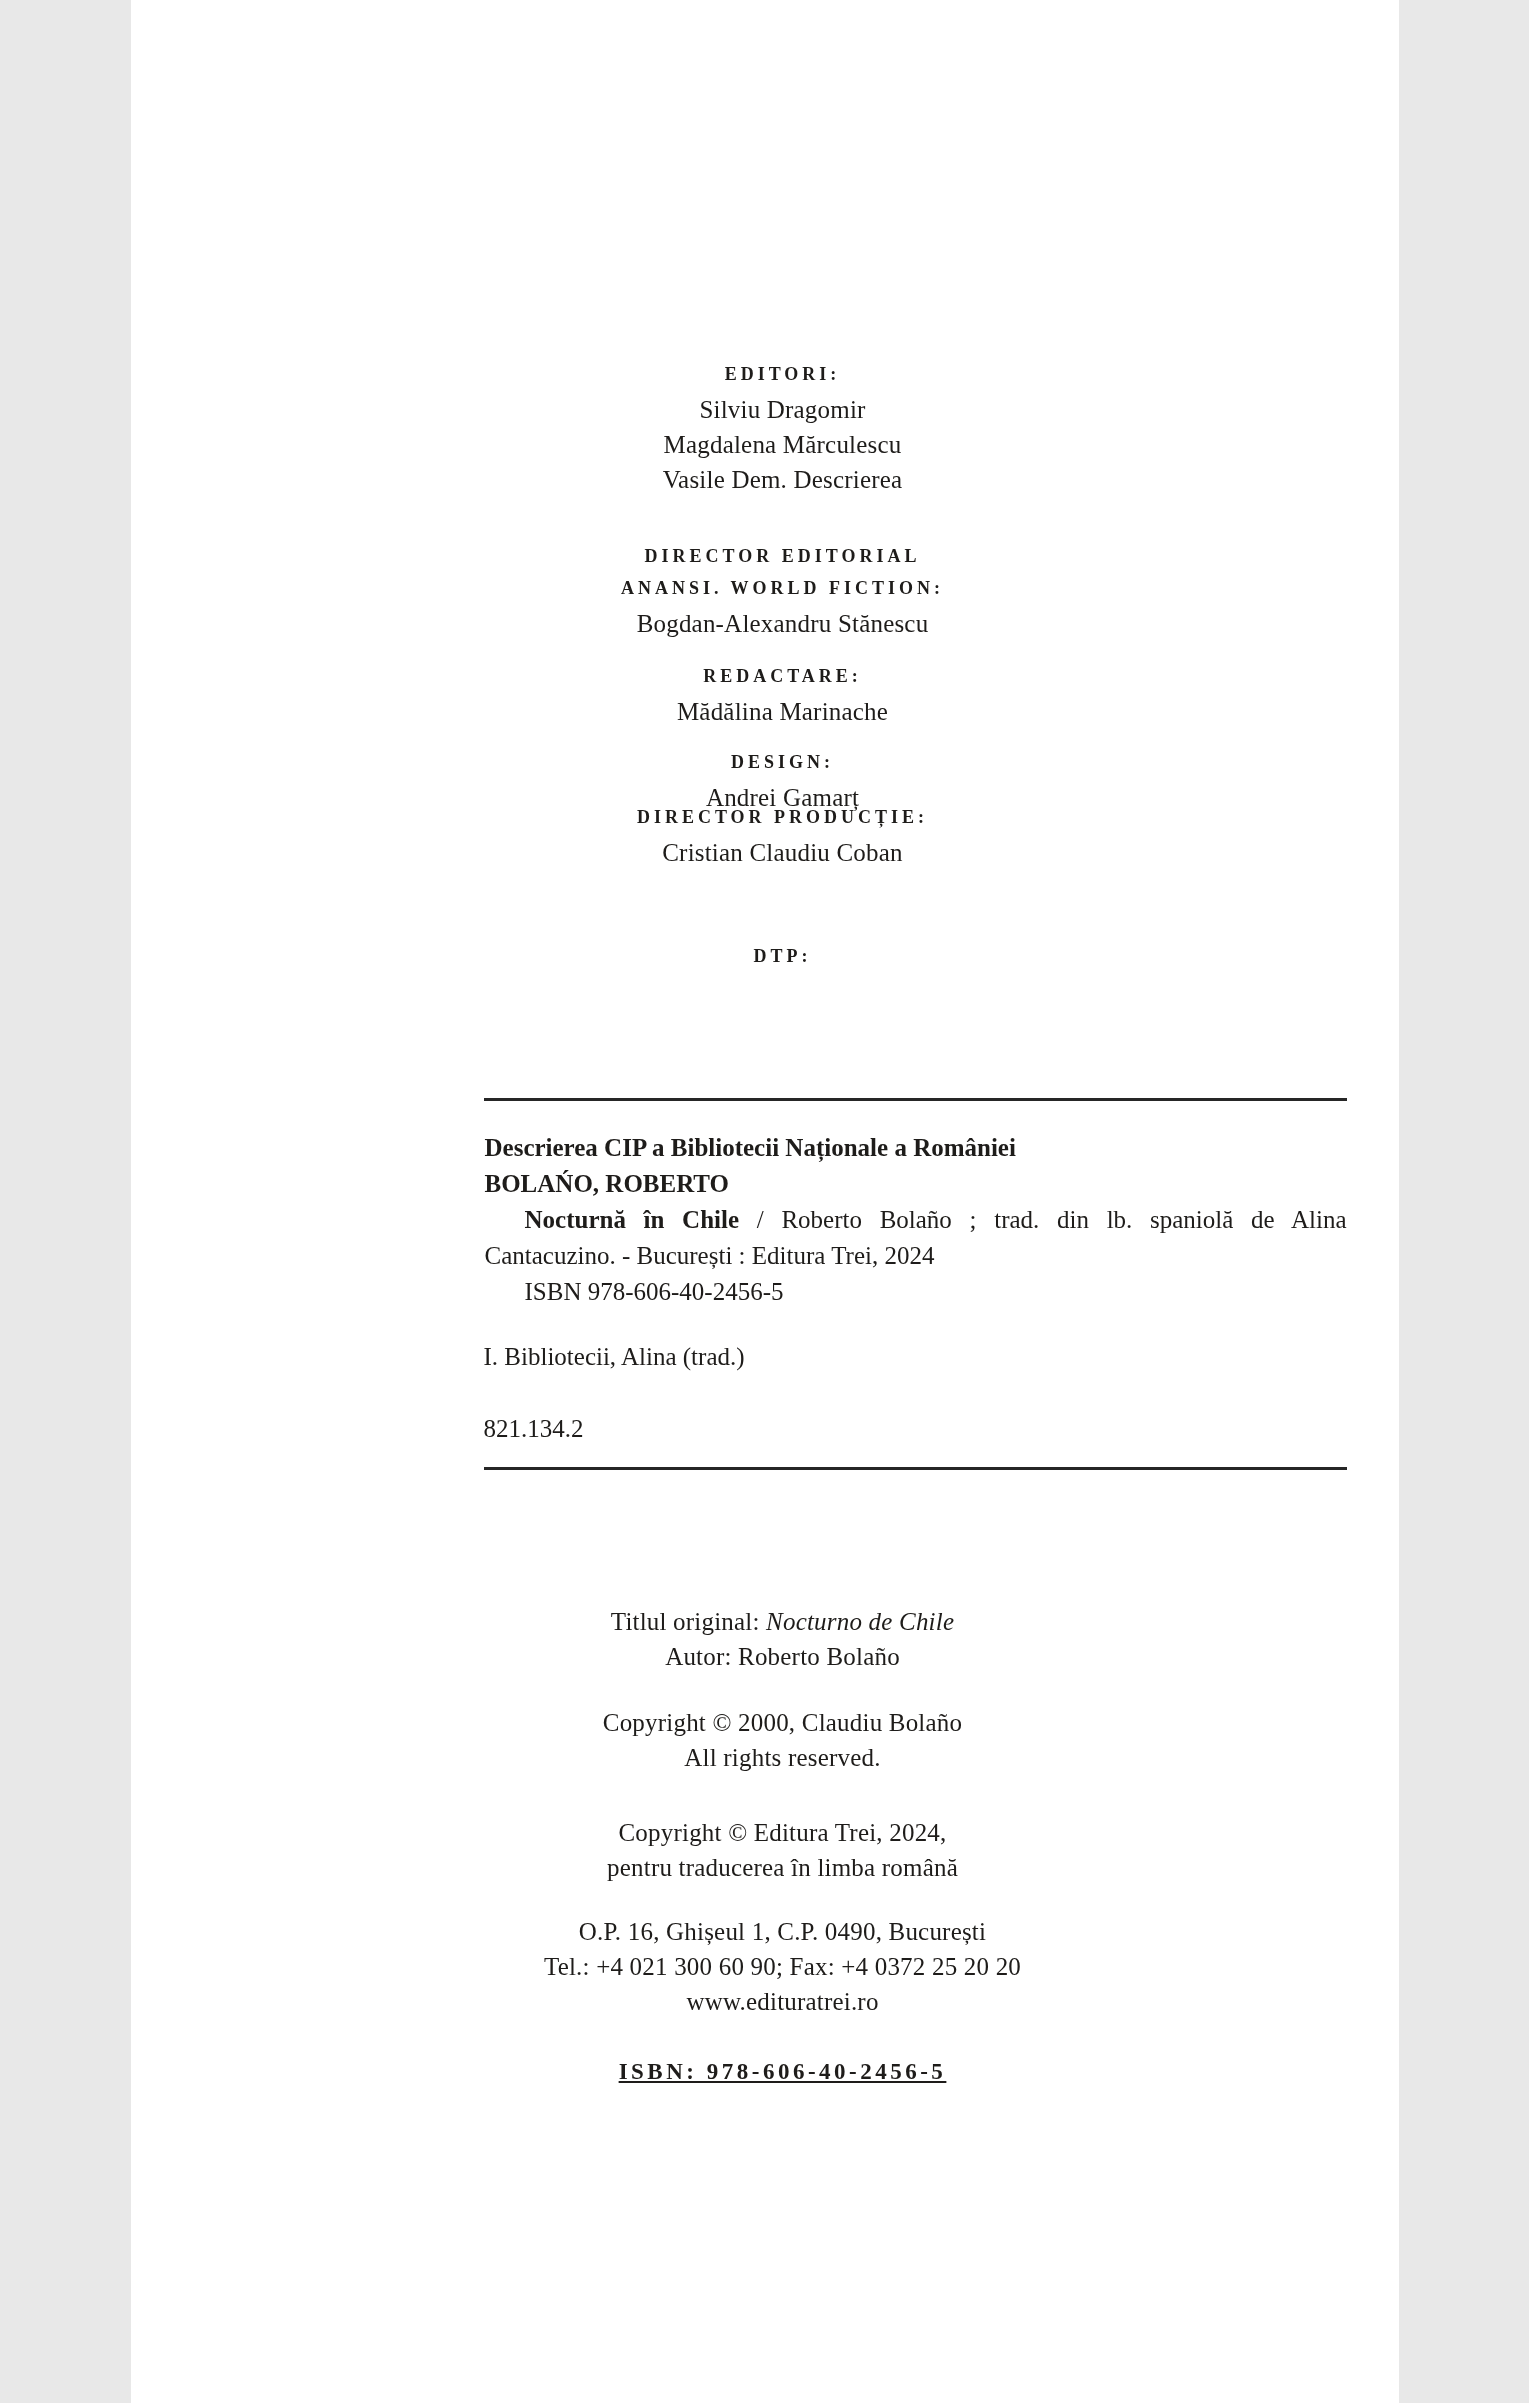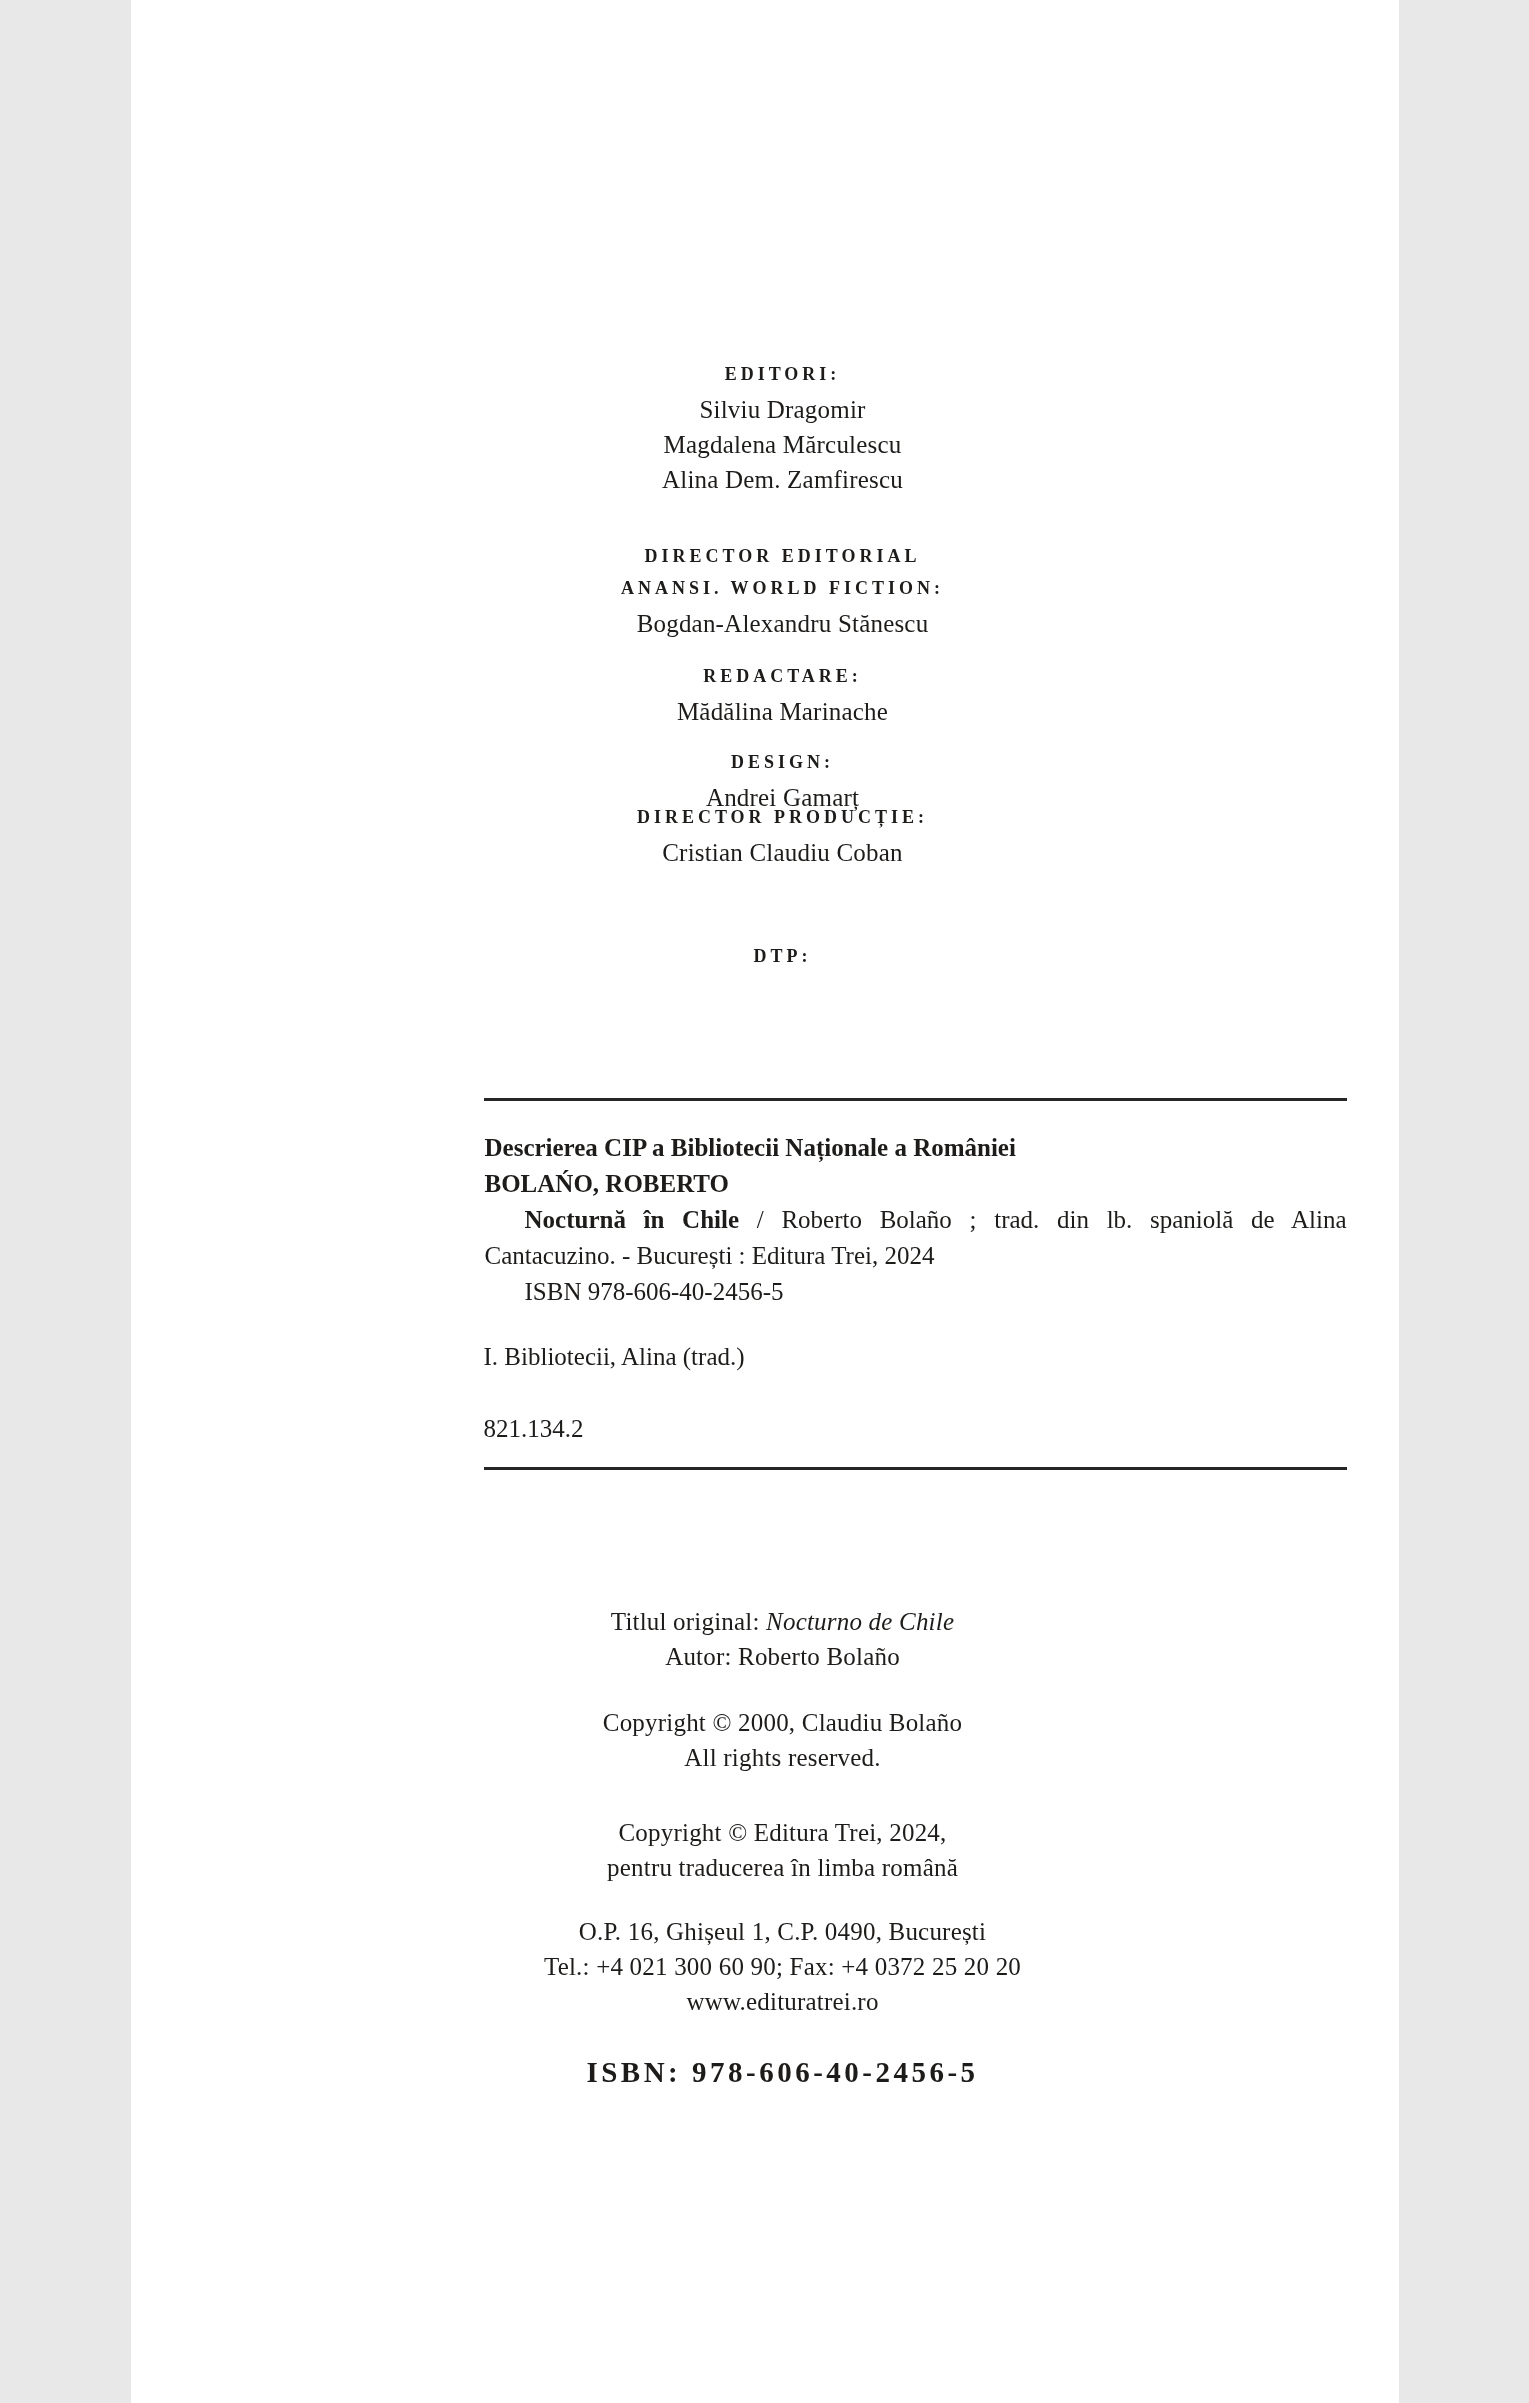--- a/index.html
+++ b/index.html
@@ -64,37 +64,38 @@
     font-size: 25px;
     line-height: 35px;
   }
   .pub-line {
     font-size: 25px;
     line-height: 35px;
     letter-spacing: 0.2px;
   }
   .italic { font-style: italic; text-align: right; }
   .isbn-final {
-    font-size: 29px;
+    font-size: 23px;
     font-weight: 600;
     letter-spacing: 3.5px;
     line-height: 40px;
+    text-decoration: underline;
   }
 </style>
 </head>
 <body>
 
 <div class="page">
 
   <div class="centered" style="top:358px">
     <div class="credit-heading">EDITORI:</div>
     <div style="height:2px"></div>
     <div class="credit-name">Silviu Dragomir</div>
     <div class="credit-name">Magdalena Mărculescu</div>
-    <div class="credit-name">Alina Dem. Zamfirescu</div>
+    <div class="credit-name">Vasile Dem. Descrierea</div>
   </div>
 
   <div class="centered" style="top:540px">
     <div class="credit-heading">DIRECTOR EDITORIAL</div>
     <div class="credit-heading">ANANSI. WORLD FICTION:</div>
     <div style="height:2px"></div>
     <div class="credit-name">Bogdan-Alexandru Stănescu</div>
   </div>
 
   <div class="centered" style="top:660px">

